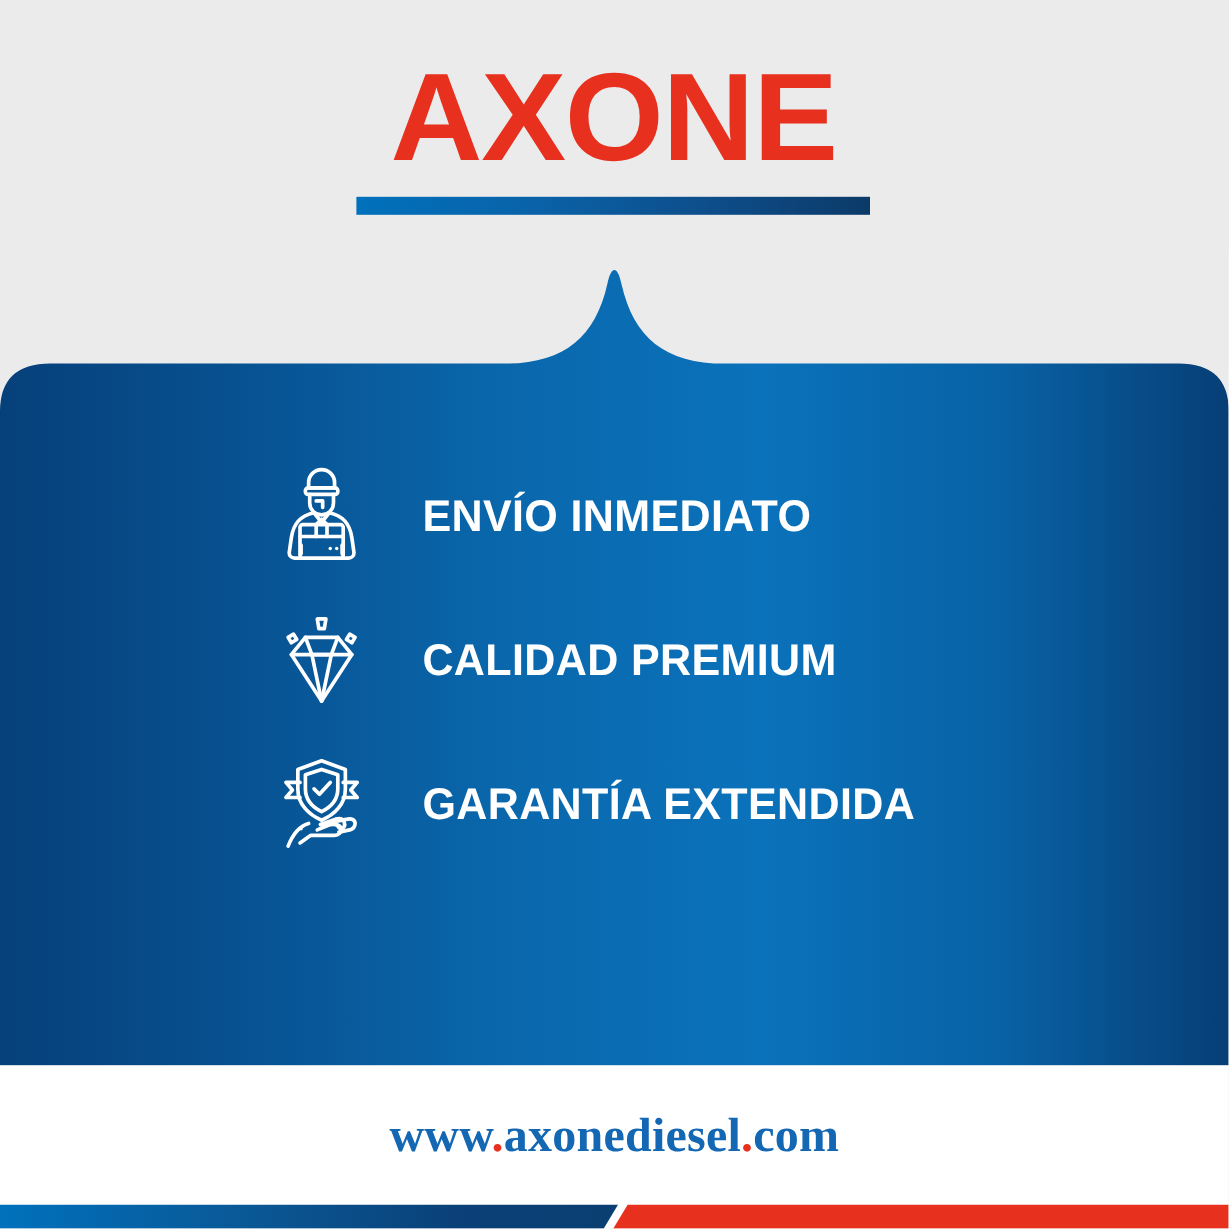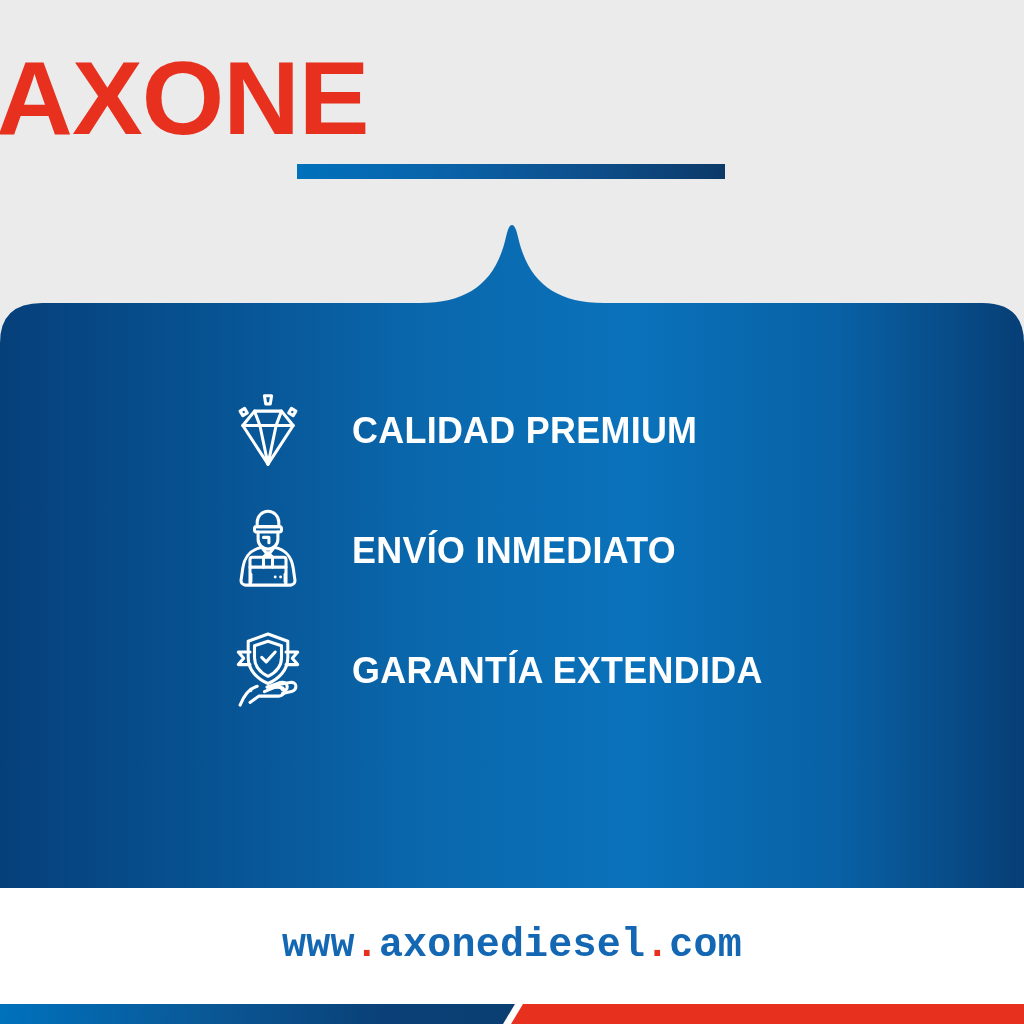--- a/index.html
+++ b/index.html
@@ -26,20 +26,21 @@
     width: 1024px;
     height: 310px;
     background: #ebebeb;
   }
 
   
   .brand-block {
     position: absolute;
     left: 0; top: 46px;
     width: 1023px;
+    text-align: center;
   }
   .brand-wordmark {
     display: inline-block;
     font-family: "Liberation Sans", sans-serif;
     font-weight: 700;
     font-size: 104px;
     line-height: 1;
     letter-spacing: -1px;
     color: #e8301f;
     font-stretch: condensed;
@@ -120,21 +121,21 @@
     width: 1024px;
     height: 136px;
     background: #ffffff;
   }
   .website {
     position: absolute;
     left: 0;
     top: 926px;
     width: 1024px;
     text-align: center;
-    font-family: Liberation Mono, monospace;
+    font-family: Liberation Serif, serif;
     font-weight: 700;
     font-size: 40px;
     line-height: 1;
     letter-spacing: 0.2px;
     color: #1467b3;
     white-space: nowrap;
   }
   .website .dot { color: #e8301f; }
 
   
@@ -184,66 +185,66 @@
                L 1024,663 L 0,663 Z" fill="url(#panelGrad)"></path>
     </svg>
   </div>
 
   <div class="features">
 
     <div class="feature-row">
       <div class="feature-icon">
         <svg viewBox="0 0 100 100" fill="none" stroke="#ffffff" stroke-width="3.4" stroke-linecap="round" stroke-linejoin="round" xmlns="http://www.w3.org/2000/svg">
 
+          <path d="M38 19 a12 12 0 0 1 24 0 v5 h-24 z"></path>
+          <rect x="35" y="24" width="30" height="6" rx="2.5"></rect>
+
+          <path d="M39 30 v8 a11 11 0 0 0 22 0 v-8"></path>
+
+          <path d="M45 36 h6 v6"></path>
+
+          <path d="M43 47 l7 9 l7 -9"></path>
+
+          <path d="M43 47 C 30 50 24 57 22 70 L 20 84 a5 5 0 0 0 5 5 h6"></path>
+          <path d="M57 47 C 70 50 76 57 78 70 L 80 84 a5 5 0 0 1 -5 5 h-6"></path>
+
+          <path d="M31 77 v8"></path>
+          <path d="M69 77 v8"></path>
+
+          <rect x="30" y="58" width="40" height="31" rx="2.5"></rect>
+          <path d="M30 69 h40"></path>
+          <path d="M45 58 v11"></path>
+          <path d="M55 58 v11"></path>
+
+          <path d="M45 58 l5 -5 l5 5"></path>
+
+          <circle cx="58" cy="80" r="1.6" fill="#ffffff" stroke="none"></circle>
+          <circle cx="64" cy="80" r="1.6" fill="#ffffff" stroke="none"></circle>
+        </svg>
+      </div>
+      <div class="feature-label">ENVÍO INMEDIATO</div>
+    </div>
+
+    <div class="feature-row">
+      <div class="feature-icon">
+        <svg viewBox="0 0 100 100" fill="none" stroke="#ffffff" stroke-width="3.4" stroke-linecap="round" stroke-linejoin="round" xmlns="http://www.w3.org/2000/svg">
+
           <path d="M22 45 L 35 29 H 65 L 78 45 L 50 88 Z"></path>
 
           <path d="M22 45 H 78"></path>
           <path d="M35 29 L 41 45 L 50 88"></path>
           <path d="M65 29 L 59 45 L 50 88"></path>
           <path d="M41 45 H 59"></path>
 
           <path d="M46 12 h8 l-1.5 9 h-5 z"></path>
           <path d="M19 29 l5 -3 l3 5 l-5 3 z"></path>
           <path d="M81 29 l-5 -3 l-3 5 l5 3 z"></path>
         </svg>
       </div>
       <div class="feature-label">CALIDAD PREMIUM</div>
-    </div>
-
-    <div class="feature-row">
-      <div class="feature-icon">
-        <svg viewBox="0 0 100 100" fill="none" stroke="#ffffff" stroke-width="3.4" stroke-linecap="round" stroke-linejoin="round" xmlns="http://www.w3.org/2000/svg">
-
-          <path d="M38 19 a12 12 0 0 1 24 0 v5 h-24 z"></path>
-          <rect x="35" y="24" width="30" height="6" rx="2.5"></rect>
-
-          <path d="M39 30 v8 a11 11 0 0 0 22 0 v-8"></path>
-
-          <path d="M45 36 h6 v6"></path>
-
-          <path d="M43 47 l7 9 l7 -9"></path>
-
-          <path d="M43 47 C 30 50 24 57 22 70 L 20 84 a5 5 0 0 0 5 5 h6"></path>
-          <path d="M57 47 C 70 50 76 57 78 70 L 80 84 a5 5 0 0 1 -5 5 h-6"></path>
-
-          <path d="M31 77 v8"></path>
-          <path d="M69 77 v8"></path>
-
-          <rect x="30" y="58" width="40" height="31" rx="2.5"></rect>
-          <path d="M30 69 h40"></path>
-          <path d="M45 58 v11"></path>
-          <path d="M55 58 v11"></path>
-
-          <path d="M45 58 l5 -5 l5 5"></path>
-
-          <circle cx="58" cy="80" r="1.6" fill="#ffffff" stroke="none"></circle>
-          <circle cx="64" cy="80" r="1.6" fill="#ffffff" stroke="none"></circle>
-        </svg>
-      </div>
-      <div class="feature-label">ENVÍO INMEDIATO</div>
     </div>
 
     <div class="feature-row">
       <div class="feature-icon">
         <svg viewBox="0 0 100 100" fill="none" stroke="#ffffff" stroke-width="3.4" stroke-linecap="round" stroke-linejoin="round" xmlns="http://www.w3.org/2000/svg">
 
           <path d="M30 30 H 17 l6 7 l-6 7 h13"></path>
 
           <path d="M70 30 H 83 l-6 7 l6 7 H 70"></path>
 

